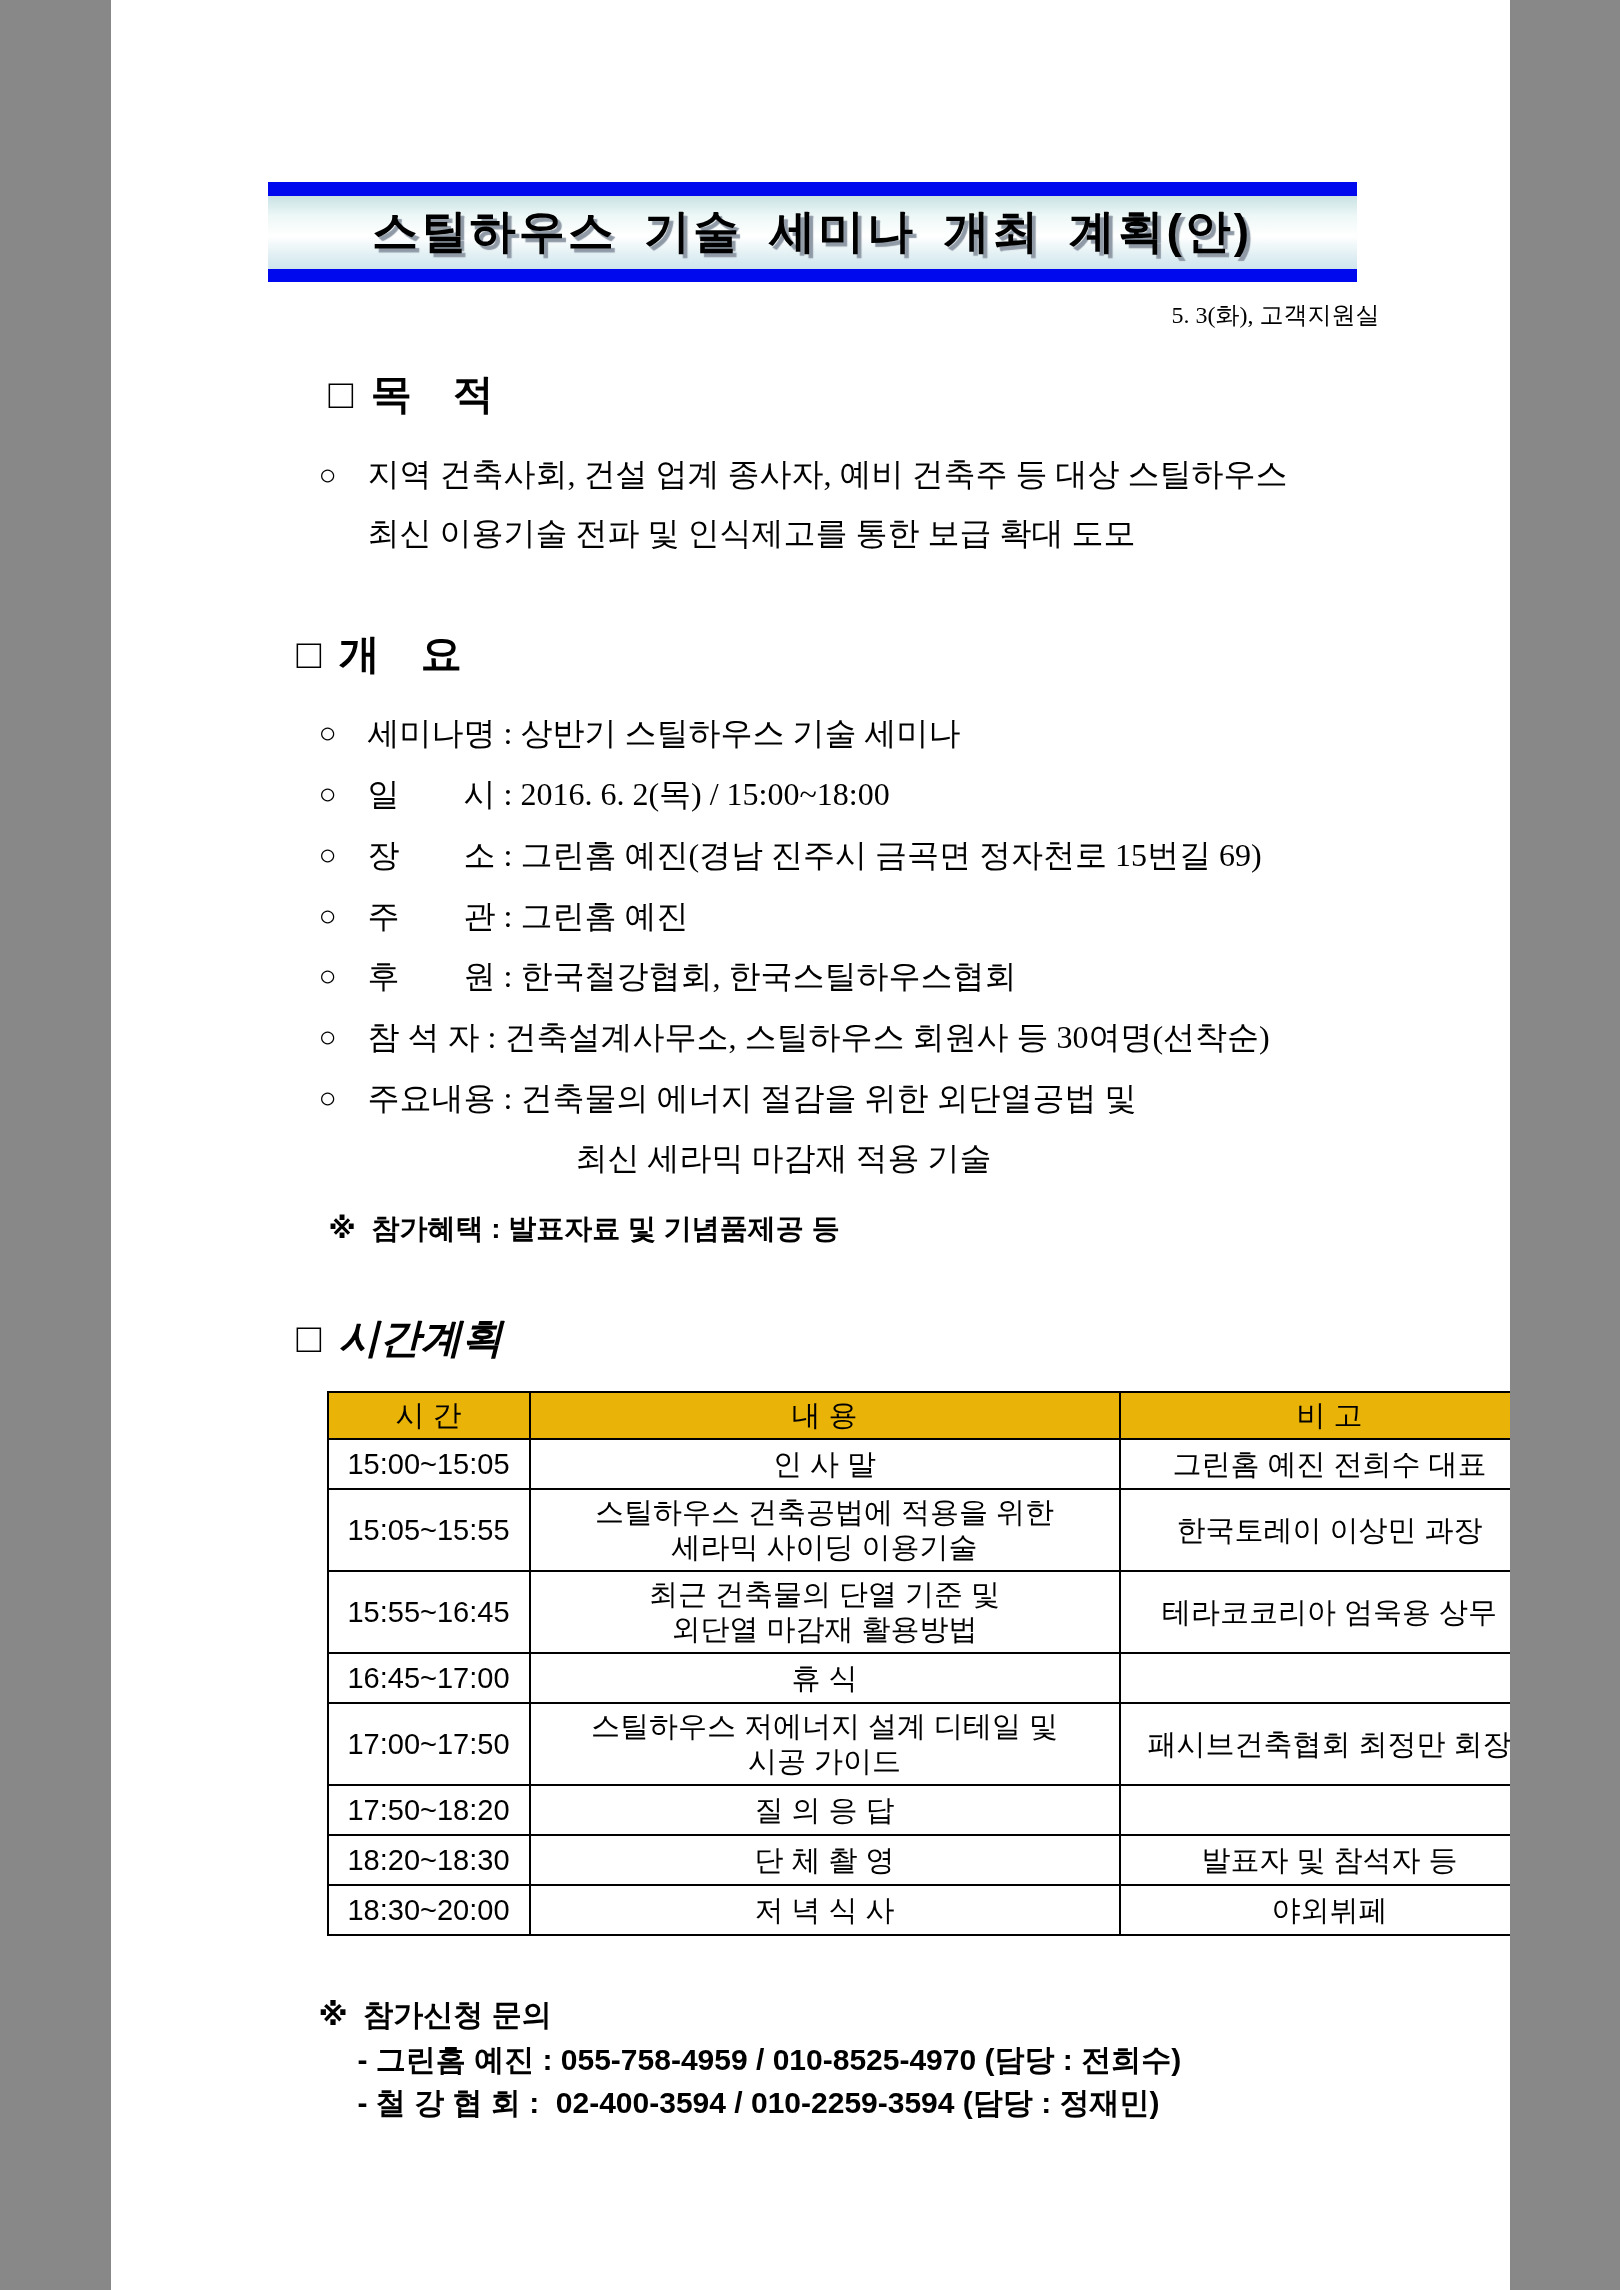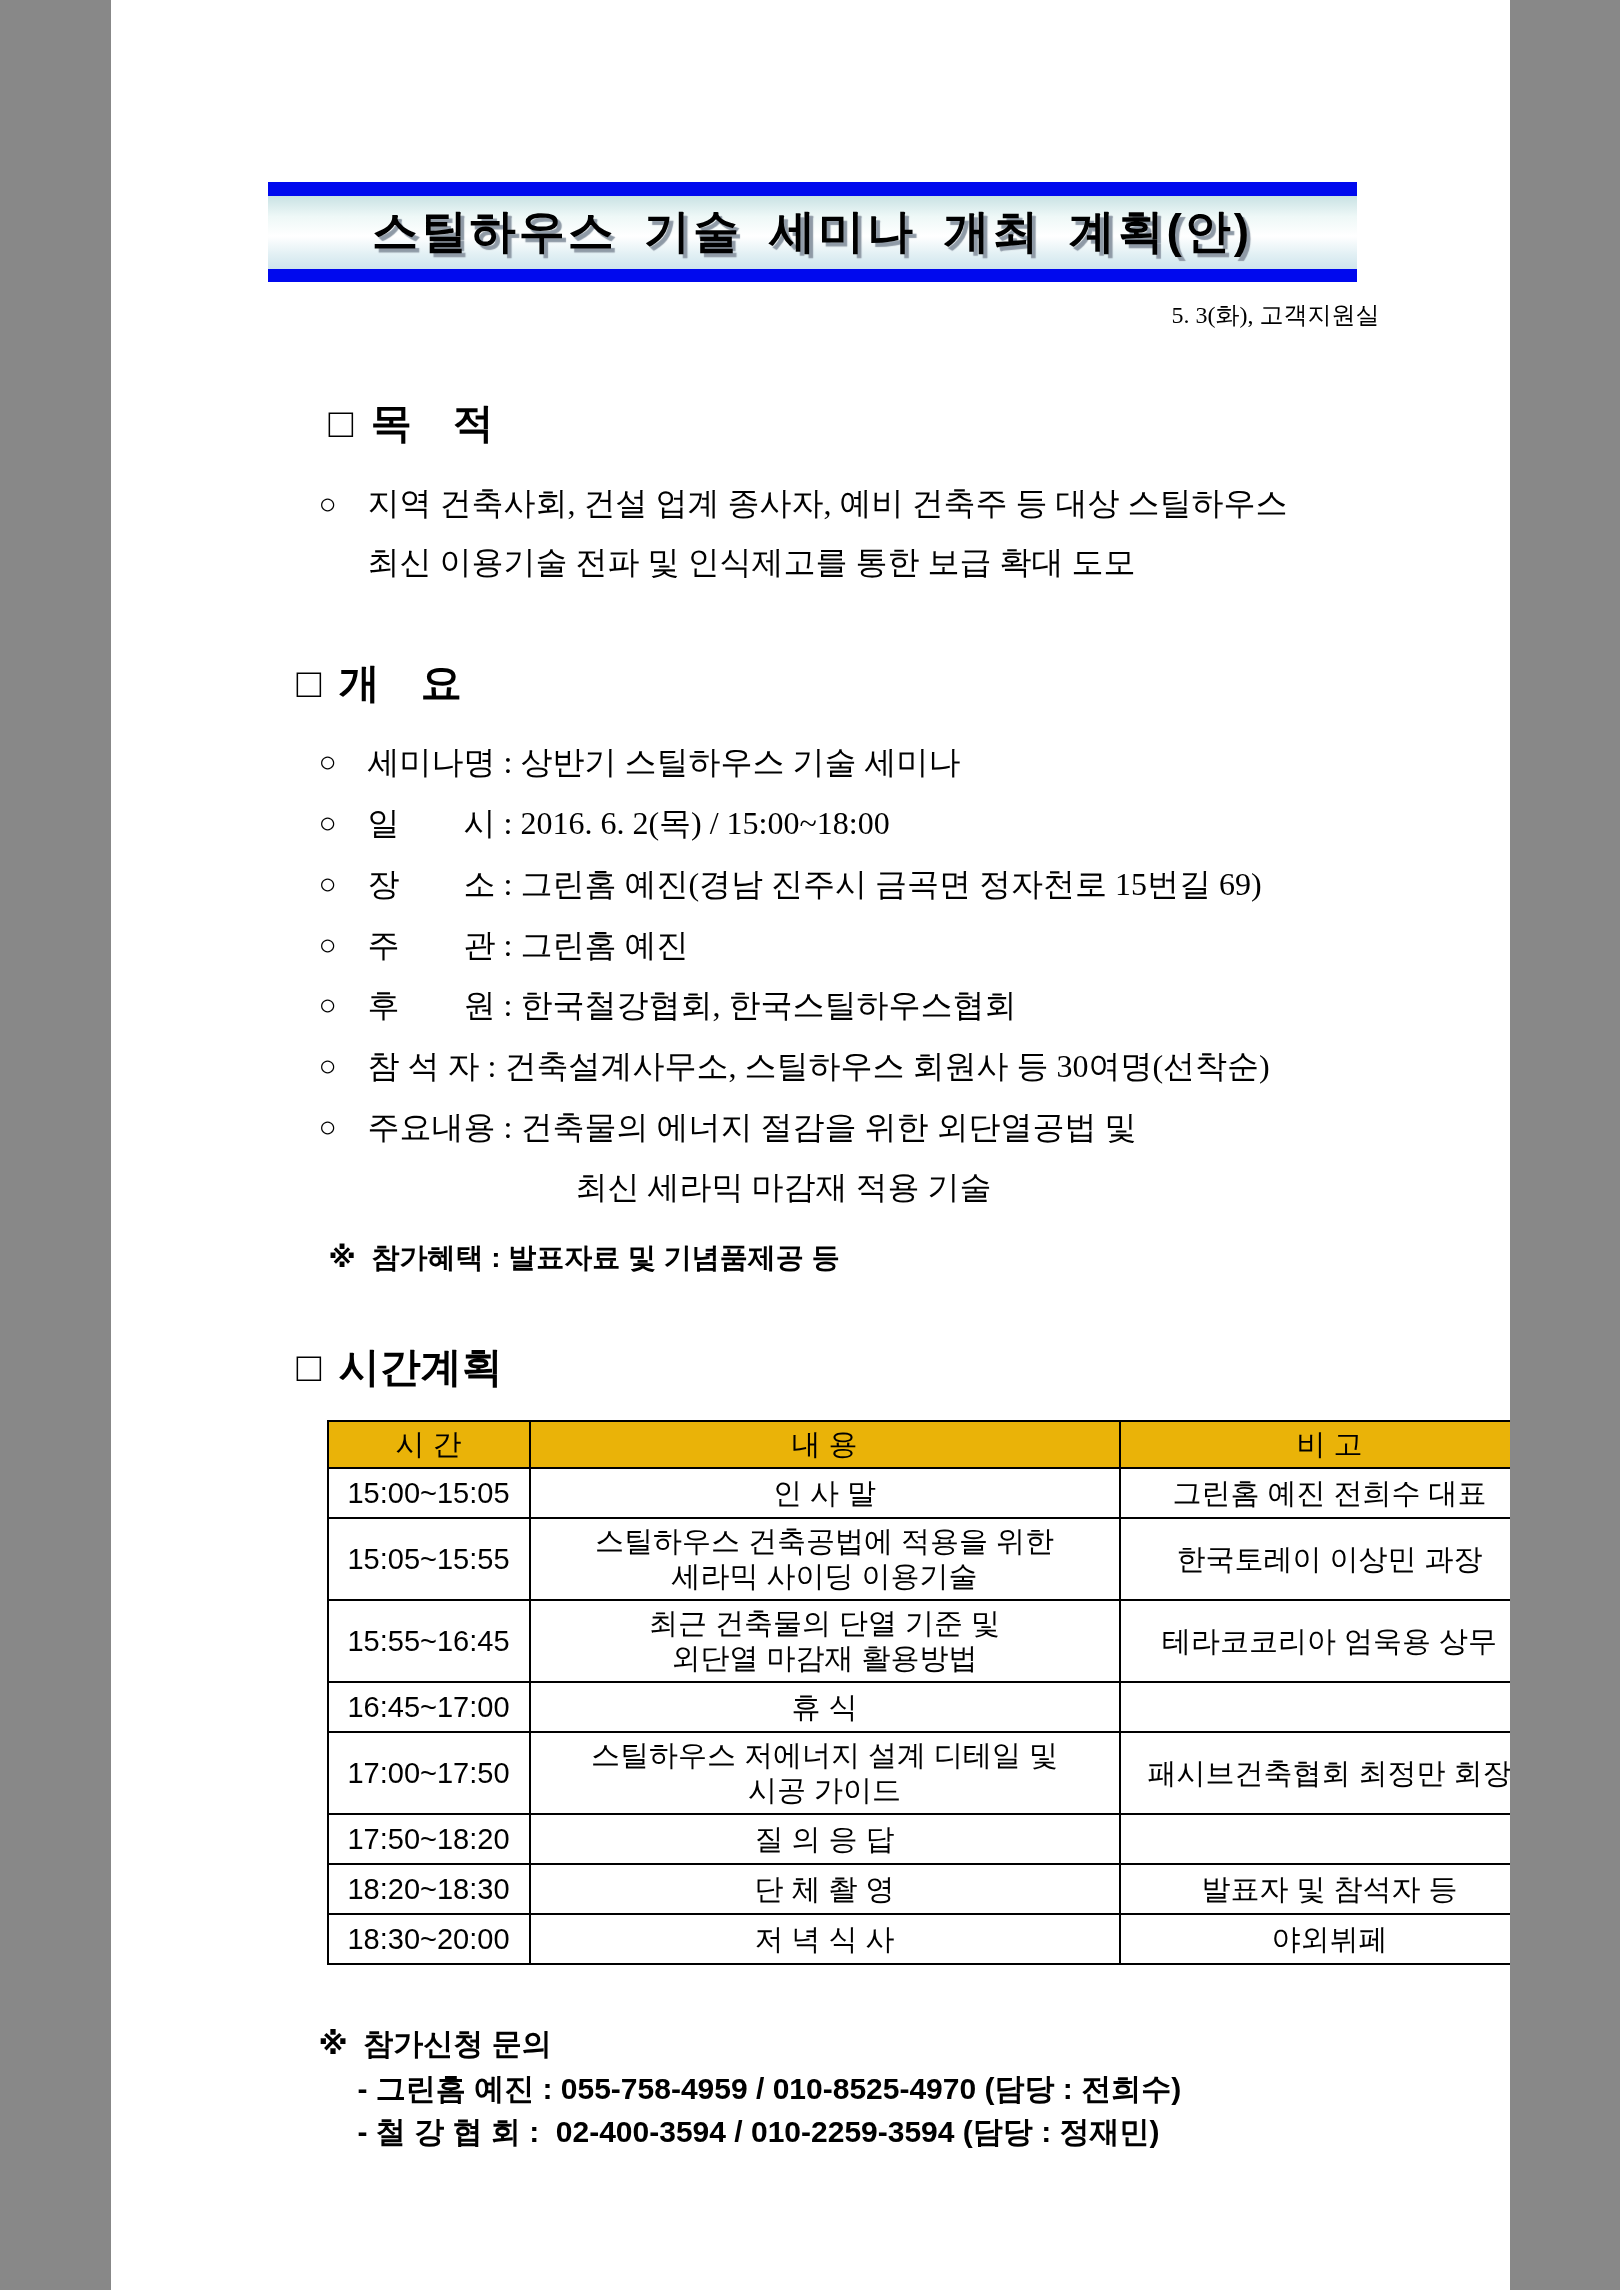--- a/index.html
+++ b/index.html
@@ -51,23 +51,23 @@
   
   .sec-head {
     font-family: "Liberation Sans", "DejaVu Sans", sans-serif;
     font-weight: bold;
     font-size: 41px;
     line-height: 47px;
     margin-left: 186px;
     white-space: nowrap;
   }
   .sec-head .box-marker { font-weight: normal; margin-right: 17.6px; }
-  .h-purpose  { margin-top: 65px; padding-left: 32px; }
+  .h-purpose  { margin-top: 36px; padding-left: 32px; }
   .h-overview { margin-top: 68px; }
-  .h-schedule { margin-top: 69px; }
+  .h-schedule { margin-top: 69px; font-style: italic; }
 
   
   .bullet-block {
     display: flex;
     margin: 27.4px 118px 0 208px;
     font-size: 32px;
     line-height: 59px;
   }
   .circle-marker {
     width: 49px;

